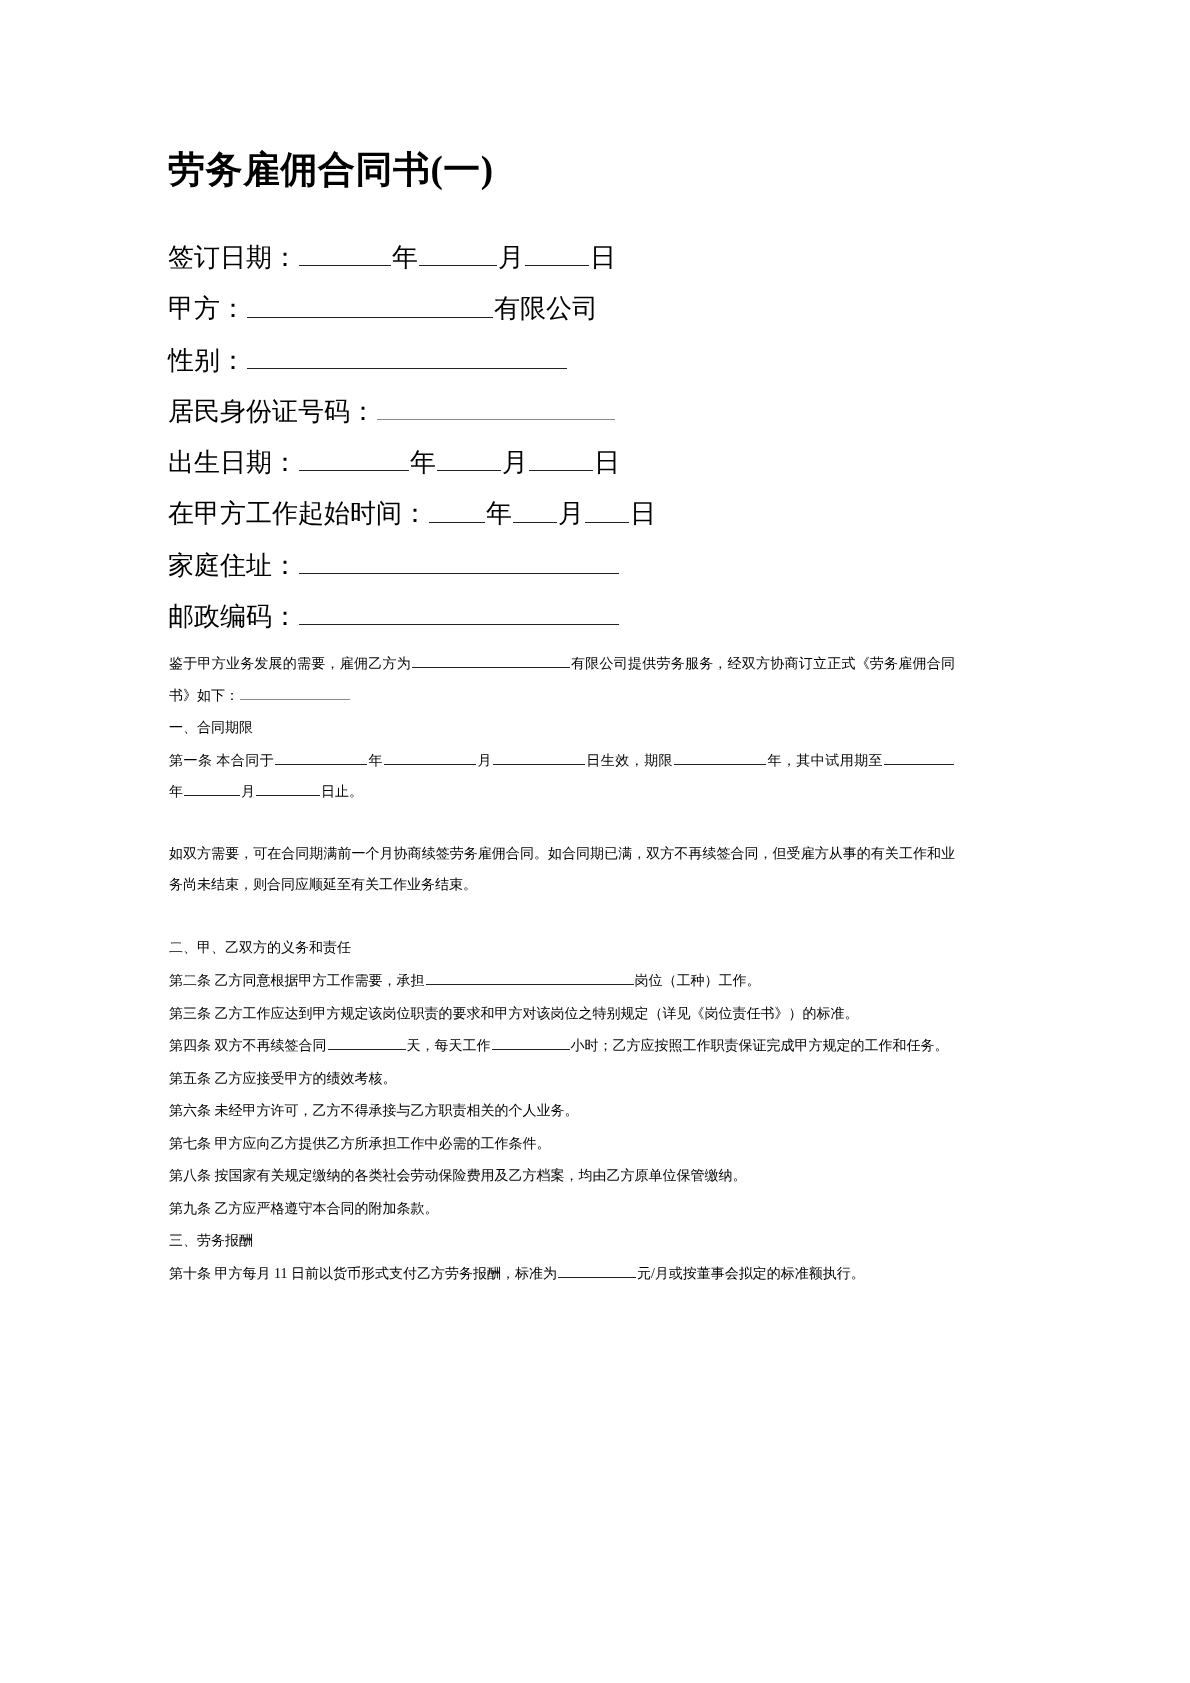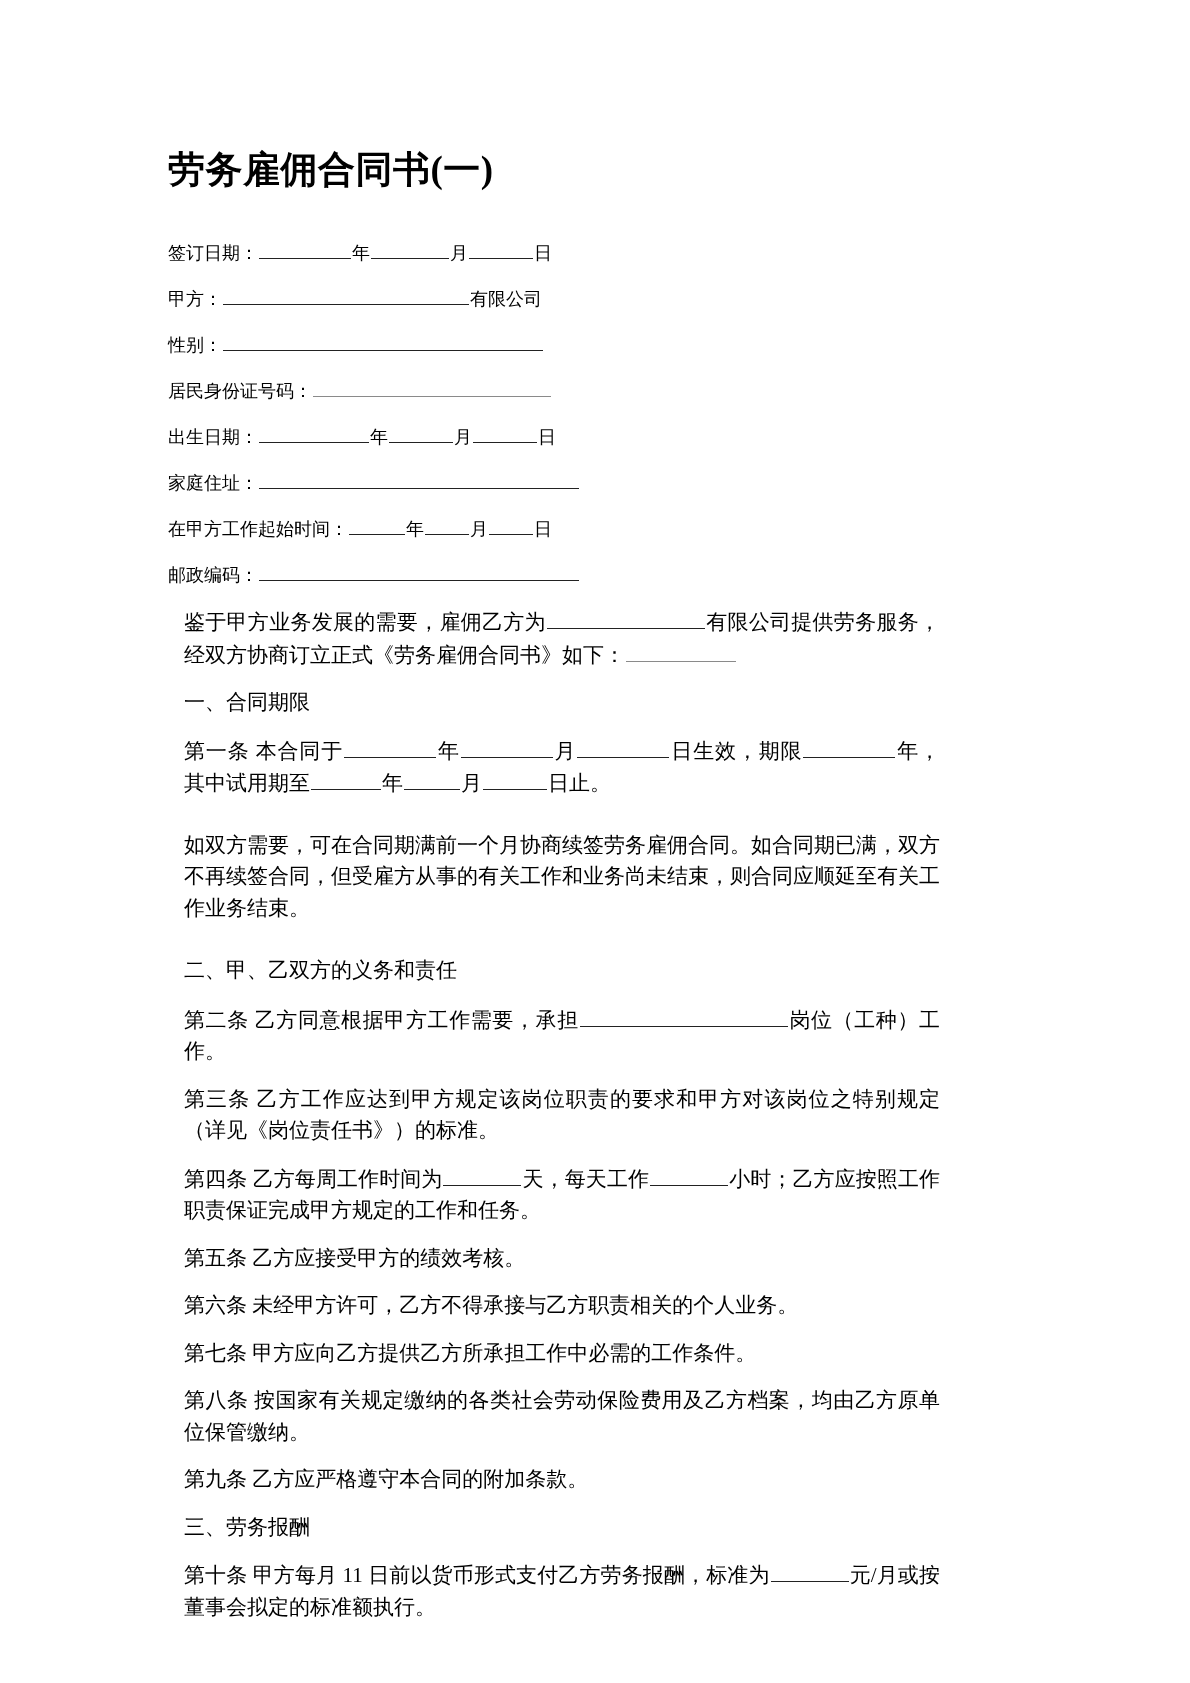--- a/index.html
+++ b/index.html
@@ -34,21 +34,21 @@
     font-size: 37px;
     line-height: 44px;
     letter-spacing: 0.5px;
     padding-top: 148px;
     padding-bottom: 0;
   }
   .field-block {
     margin-top: 46px;
   }
   .field-line {
-    font-size: 18px;
+    font-size: 26px;
     line-height: 30px;
     white-space: nowrap;
   }
   .field-line.spaced {
     margin-top: 16px;
   }
   .blank {
     display: inline-block;
     border-bottom: 1.3px solid #222;
     vertical-align: baseline;
@@ -68,25 +68,25 @@
   .blank.w158 { width: 158px; }
   .blank.w208 { width: 208px; }
   .blank.w238 { width: 238px; }
   .blank.w246 { width: 246px; }
   .blank.w320 { width: 320px; }
 
   .body-block {
     margin-top: 16px;
   }
   .para {
-    font-size: 21px;
+    font-size: 14px;
     line-height: 31.5px;
     text-align: justify;
     text-justify: inter-ideograph;
-    margin: 16px;
+    margin: 1px;
   }
   .para.gap-before {
     margin-top: 31px;
     font-family: Liberation Mono, monospace;
   }
 </style>
 </head>
 <body>
 
 <div class="page">
@@ -111,25 +111,25 @@
 
       <div class="field-line spaced">
         <span>居民身份证号码：</span><span class="blank w238 light"></span>
       </div>
 
       <div class="field-line spaced">
         <span>出生日期：</span><span class="blank w110"></span><span>年</span><span class="blank w64"></span><span>月</span><span class="blank w64"></span><span>日</span>
       </div>
 
       <div class="field-line spaced">
-        <span>家庭住址：</span><span class="blank w320"></span>
+        <span>在甲方工作起始时间：</span><span class="blank w56"></span><span>年</span><span class="blank w44"></span><span>月</span><span class="blank w44"></span><span>日</span>
       </div>
 
       <div class="field-line spaced">
-        <span>在甲方工作起始时间：</span><span class="blank w56"></span><span>年</span><span class="blank w44"></span><span>月</span><span class="blank w44"></span><span>日</span>
+        <span>家庭住址：</span><span class="blank w320"></span>
       </div>
 
       <div class="field-line spaced">
         <span>邮政编码：</span><span class="blank w320"></span>
       </div>
 
     </div>
 
     <div class="body-block">
 
@@ -140,21 +140,21 @@
       <p class="para"><span>第一条</span>&nbsp;<span>本合同于</span><span class="blank w92"></span><span>年</span><span class="blank w92"></span><span>月</span><span class="blank w92"></span><span>日生效，期限</span><span class="blank w92"></span><span>年，其中试用期至</span><span class="blank w70"></span><span>年</span><span class="blank w56"></span><span>月</span><span class="blank w64"></span><span>日止。</span></p>
 
       <p class="para gap-before">如双方需要，可在合同期满前一个月协商续签劳务雇佣合同。如合同期已满，双方不再续签合同，但受雇方从事的有关工作和业务尚未结束，则合同应顺延至有关工作业务结束。</p>
 
       <p class="para gap-before">二、甲、乙双方的义务和责任</p>
 
       <p class="para"><span>第二条</span>&nbsp;<span>乙方同意根据甲方工作需要，承担</span><span class="blank w208"></span><span>岗位（工种）工作。</span></p>
 
       <p class="para"><span>第三条</span>&nbsp;<span>乙方工作应达到甲方规定该岗位职责的要求和甲方对该岗位之特别规定（详见《岗位责任书》）的标准。</span></p>
 
-      <p class="para"><span>第四条</span>&nbsp;<span>乙方每周工作时间为</span><span class="blank w78"></span><span>天，每天工作</span><span class="blank w78"></span><span>小时；乙方应按照工作职责保证完成甲方规定的工作和任务。</span></p>
+      <p class="para"><span>第四条</span>&nbsp;<span>双方不再续签合同</span><span class="blank w78"></span><span>天，每天工作</span><span class="blank w78"></span><span>小时；乙方应按照工作职责保证完成甲方规定的工作和任务。</span></p>
 
       <p class="para"><span>第五条</span>&nbsp;<span>乙方应接受甲方的绩效考核。</span></p>
 
       <p class="para"><span>第六条</span>&nbsp;<span>未经甲方许可，乙方不得承接与乙方职责相关的个人业务。</span></p>
 
       <p class="para"><span>第七条</span>&nbsp;<span>甲方应向乙方提供乙方所承担工作中必需的工作条件。</span></p>
 
       <p class="para"><span>第八条</span>&nbsp;<span>按国家有关规定缴纳的各类社会劳动保险费用及乙方档案，均由乙方原单位保管缴纳。</span></p>
 
       <p class="para"><span>第九条</span>&nbsp;<span>乙方应严格遵守本合同的附加条款。</span></p>

